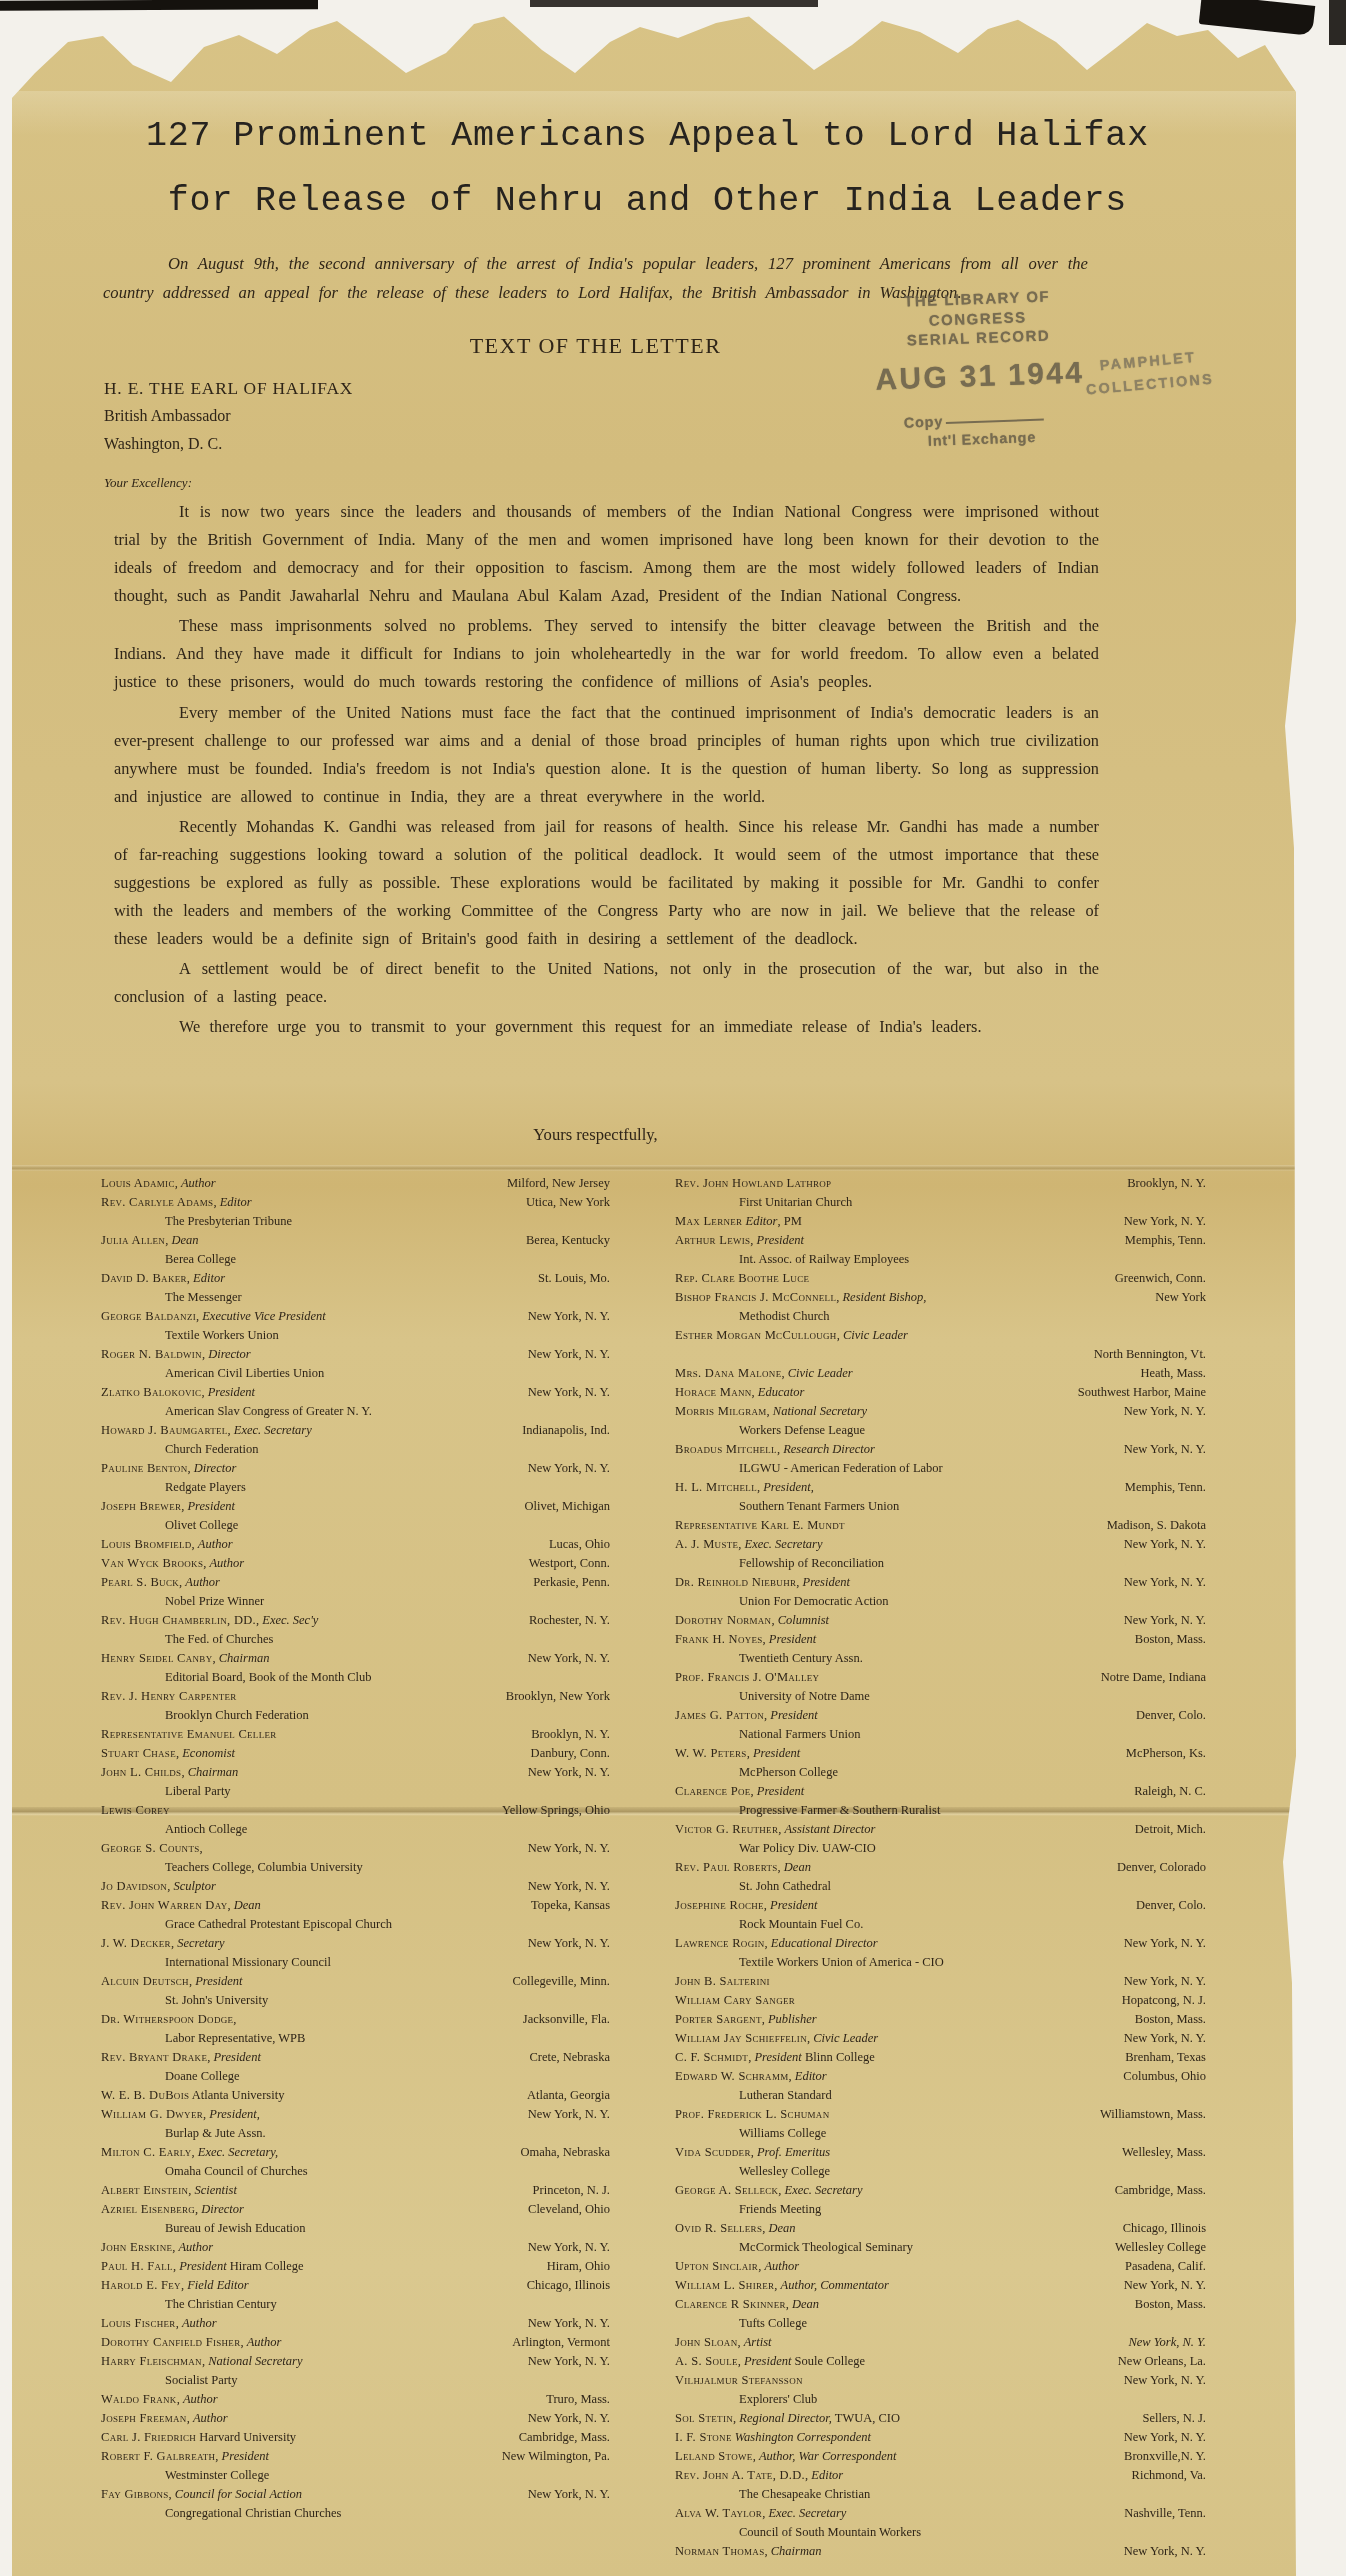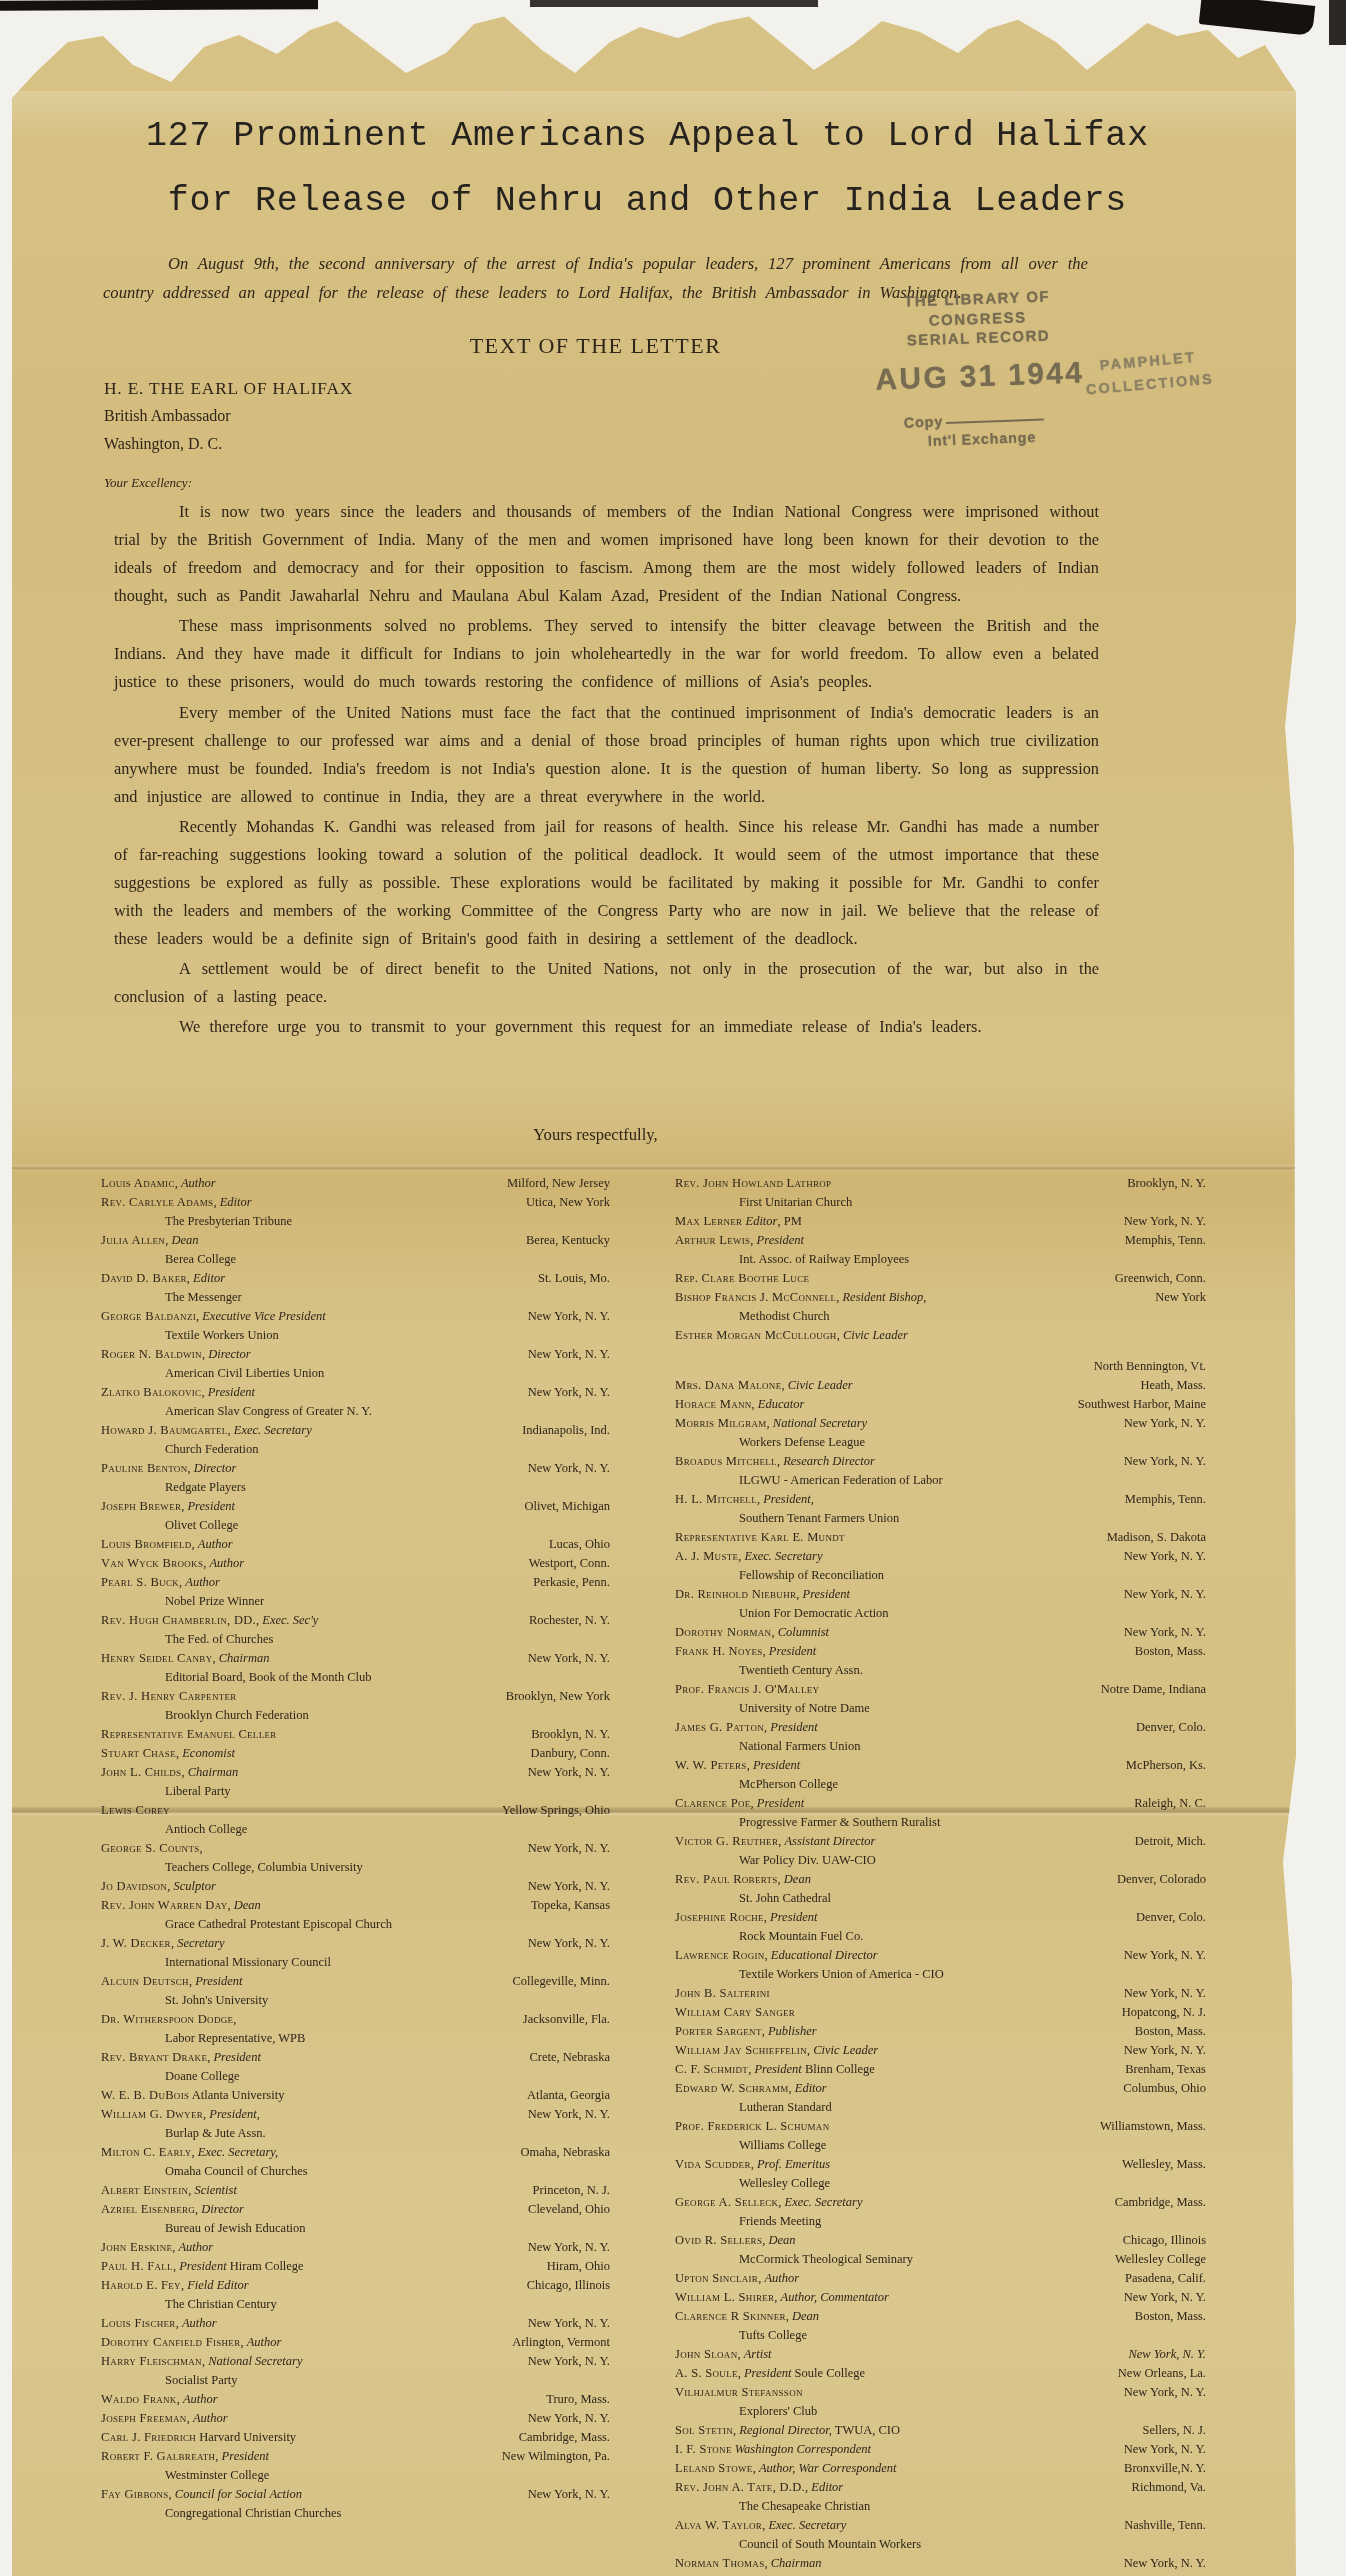--- a/index.html
+++ b/index.html
@@ -87,21 +87,21 @@
   }
   .col{overflow:hidden;}
   .col-left{flex:0 0 509px;}
   .col-right{flex:1 1 auto;}
   .eline{display:flex;justify-content:space-between;align-items:baseline;}
   .ename-wrap{white-space:nowrap;}
   .nm{font-variant:small-caps;letter-spacing:0.3px;}
   .ti{font-style:italic;}
   .loc{text-align:right;white-space:nowrap;padding-left:7.6px;}
   .loc.it{font-style:italic;}
-  .locline{text-align:right;margin-top:12px;}
+  .locline{text-align:right;}
   .affil{display:flex;justify-content:space-between;align-items:baseline;padding-left:64px;}
 </style>
 </head>
 <body>
 
 <div class="scan-mark mark-top-left"></div>
 <div class="scan-mark mark-top-mid"></div>
 <div class="scan-mark mark-top-right"></div>
 <div class="scan-mark mark-right-edge"></div>
 

